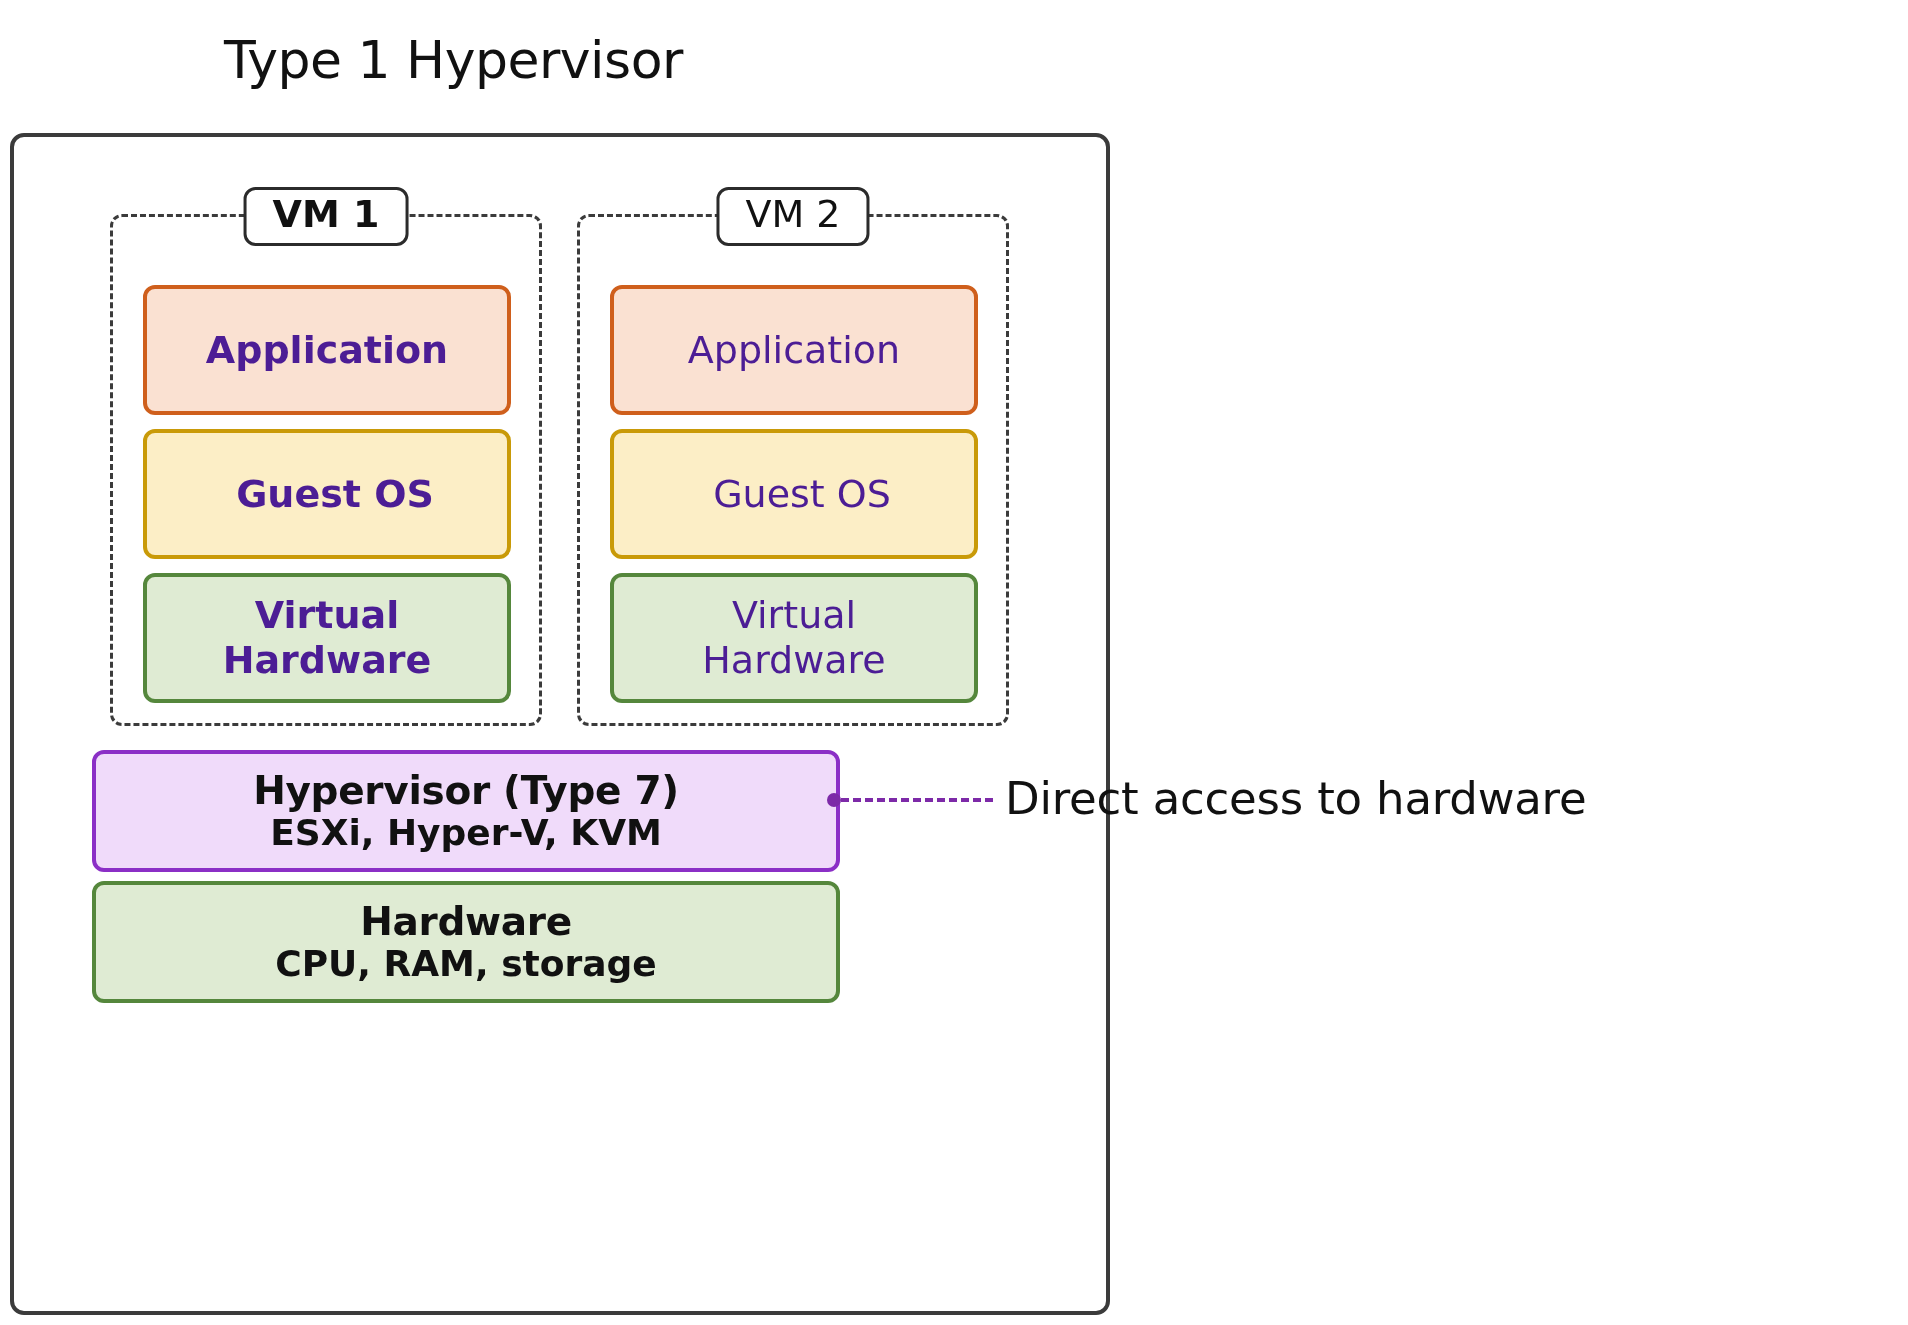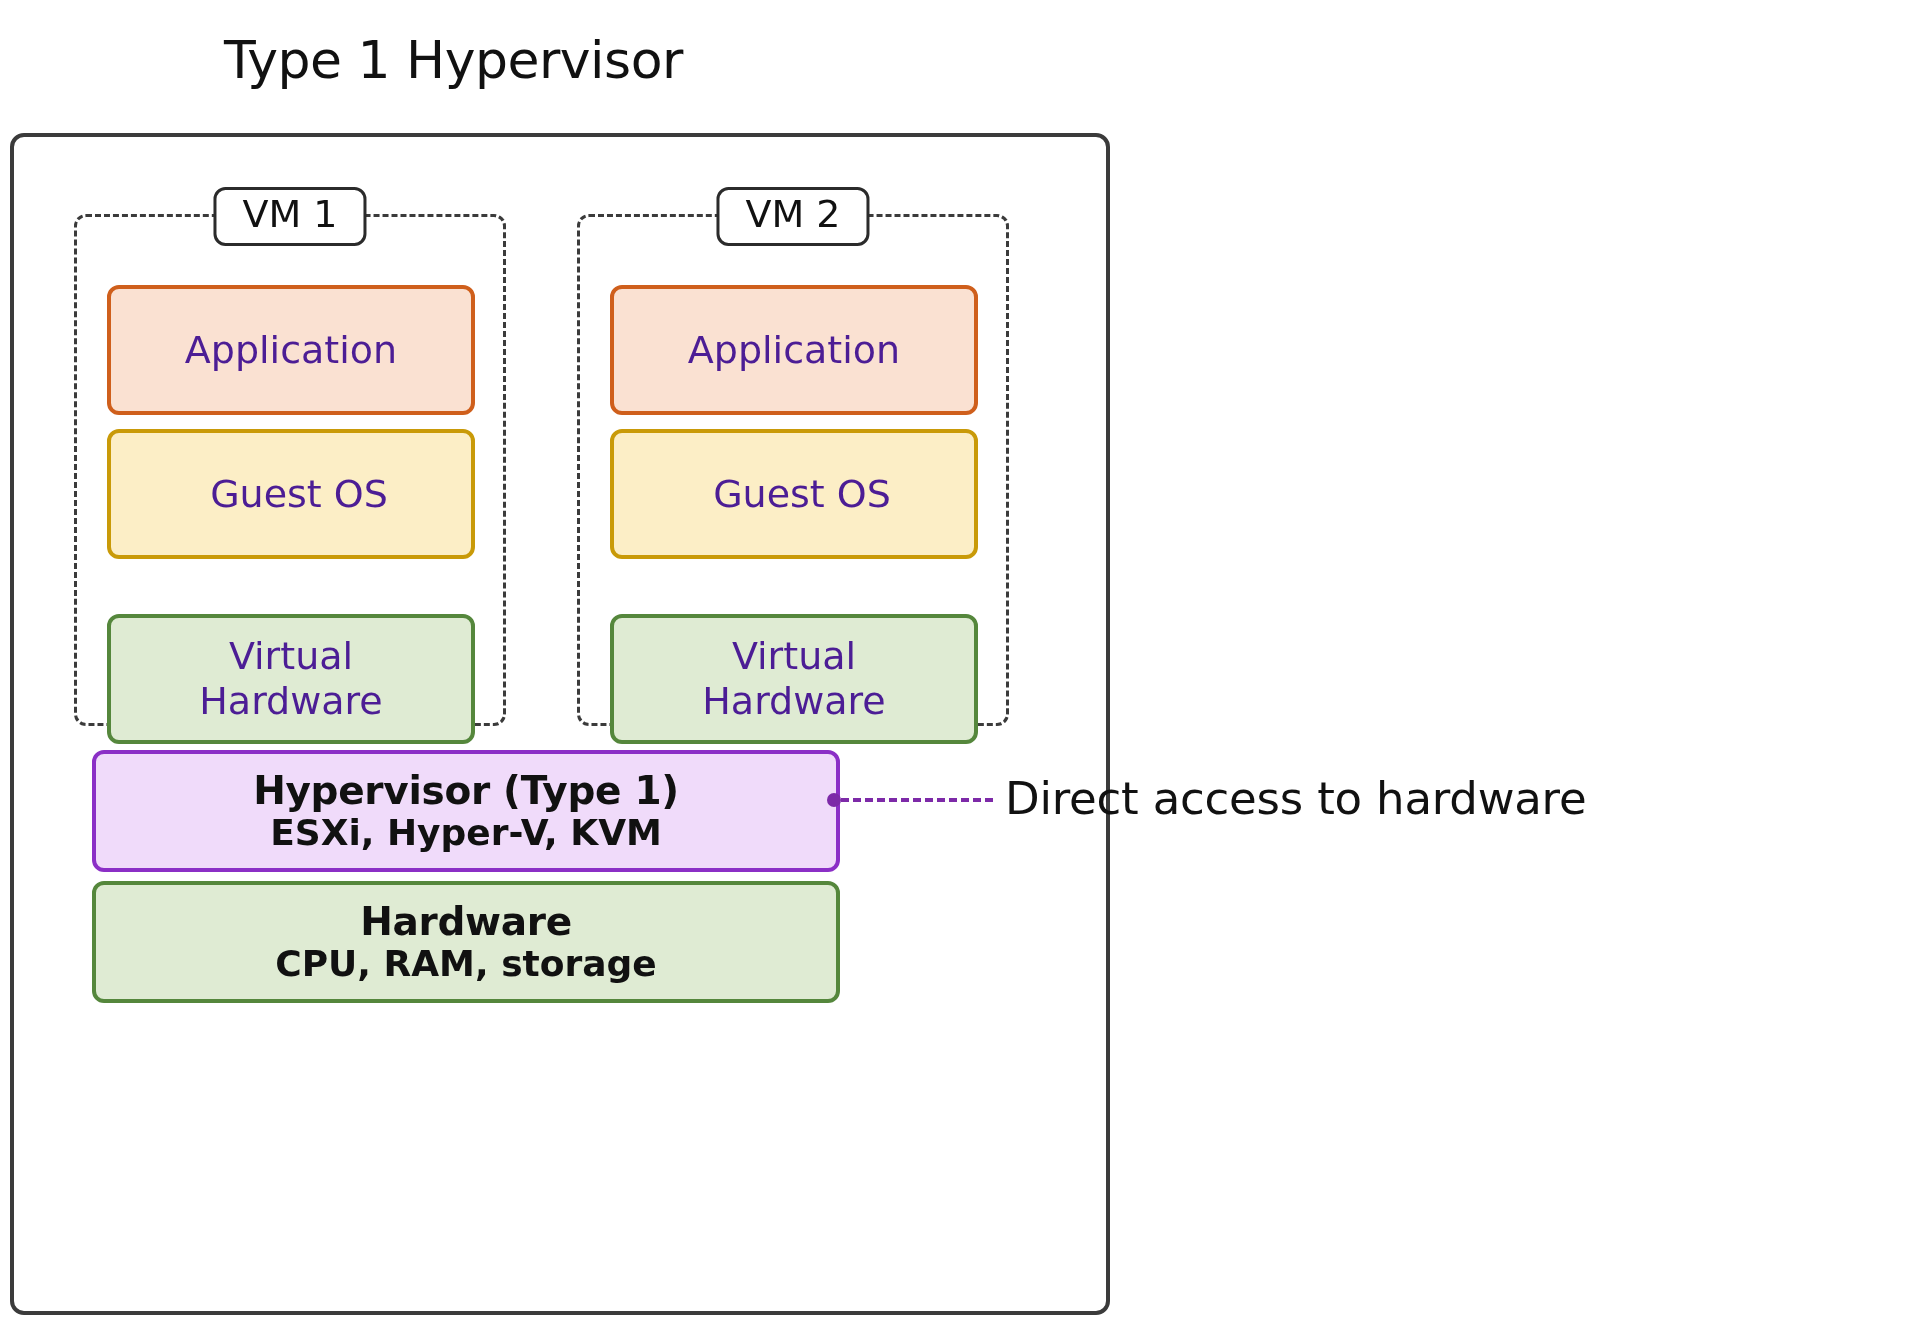--- a/index.html
+++ b/index.html
@@ -43,21 +43,21 @@
 
   
   .vm-group {
     position: absolute;
     width: 432px;
     height: 512px;
     border: 3px dashed #3b3b3b;
     border-radius: 12px;
     box-sizing: border-box;
   }
-  #vm-group-1 { left: 60px;  top: 77px; }
+  #vm-group-1 { left: 96px;  top: 77px; font-weight: bold; }
   #vm-group-2 { left: 563px; top: 77px; }
 
   .vm-label {
     position: absolute;
     top: -30px;
     left: 50%;
     transform: translateX(-50%);
     background: #ffffff;
     border: 3px solid #2b2b2b;
     border-radius: 12px;
@@ -95,21 +95,20 @@
     height: 130px;
     background: #fceec6;
     border: 4px solid #c99a08;
     padding-left: 16px;
   }
   .layer-virtual-hardware {
     top: 356px;
     height: 130px;
     background: #dfebd3;
     border: 4px solid #55873c;
-    margin-top: 41px;
   }
   .layer-text { display: block; }
 
   
   #hypervisor-box {
     position: absolute;
     left: 78px;
     top: 613px;
     width: 748px;
     height: 122px;
@@ -231,21 +230,21 @@
 
     <div class="layer layer-virtual-hardware">
       <span>
         <span class="layer-text">Virtual</span>
         <span class="layer-text">Hardware</span>
       </span>
     </div>
   </div>
 
   <div id="hypervisor-box">
-    <div id="hypervisor-title">Hypervisor (Type 1)</div>
+    <div id="hypervisor-title">Hypervisor (Type 7)</div>
     <div id="hypervisor-subtitle">ESXi, Hyper-V, KVM</div>
   </div>
 
   <div id="hardware-box">
     <div id="hardware-title">Hardware</div>
     <div id="hardware-subtitle">CPU, RAM, storage</div>
   </div>
 
 </div>
 

